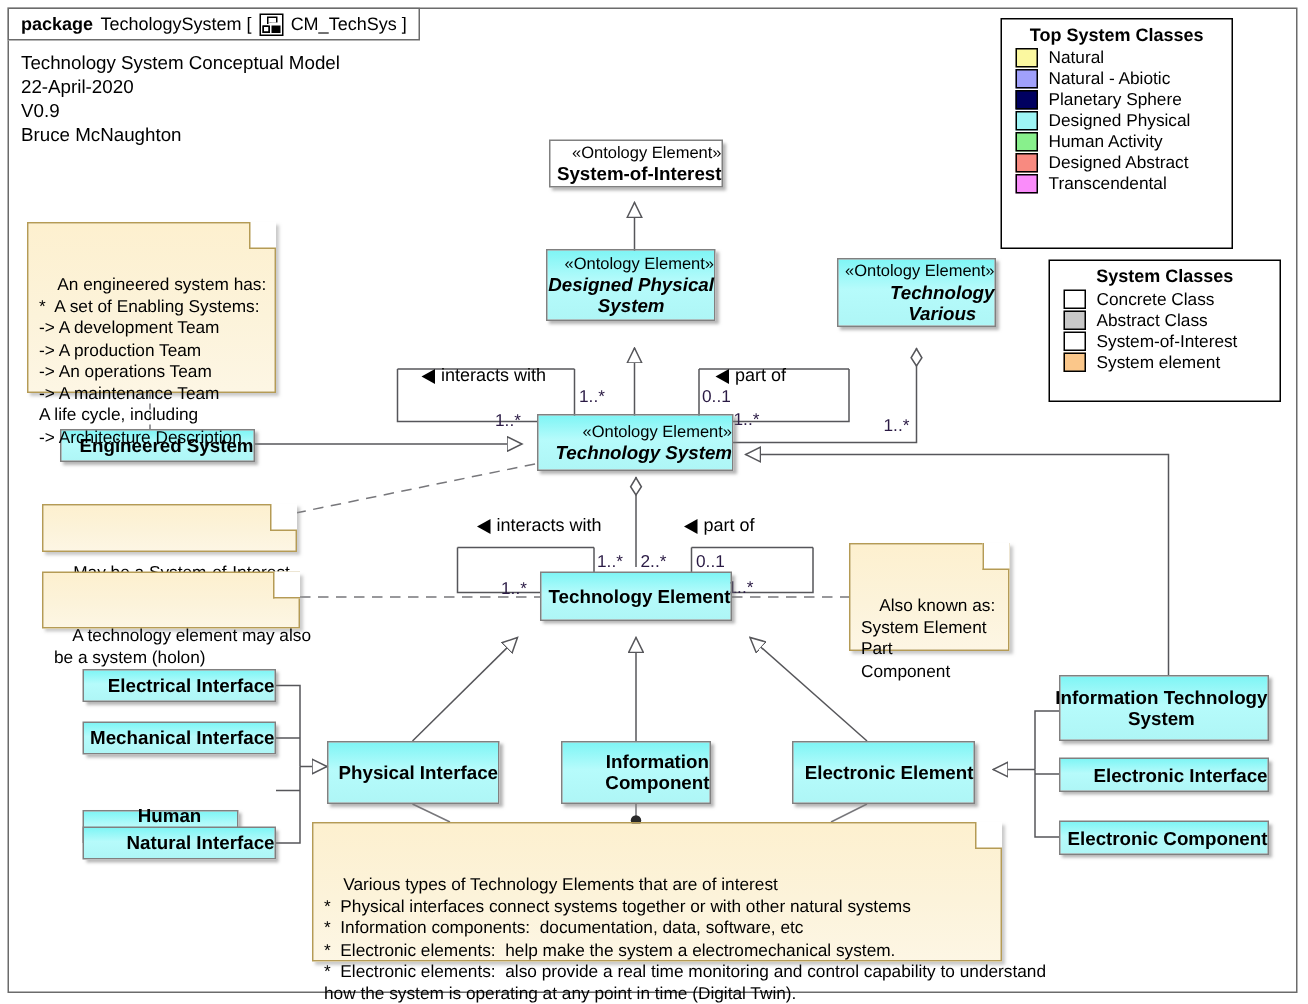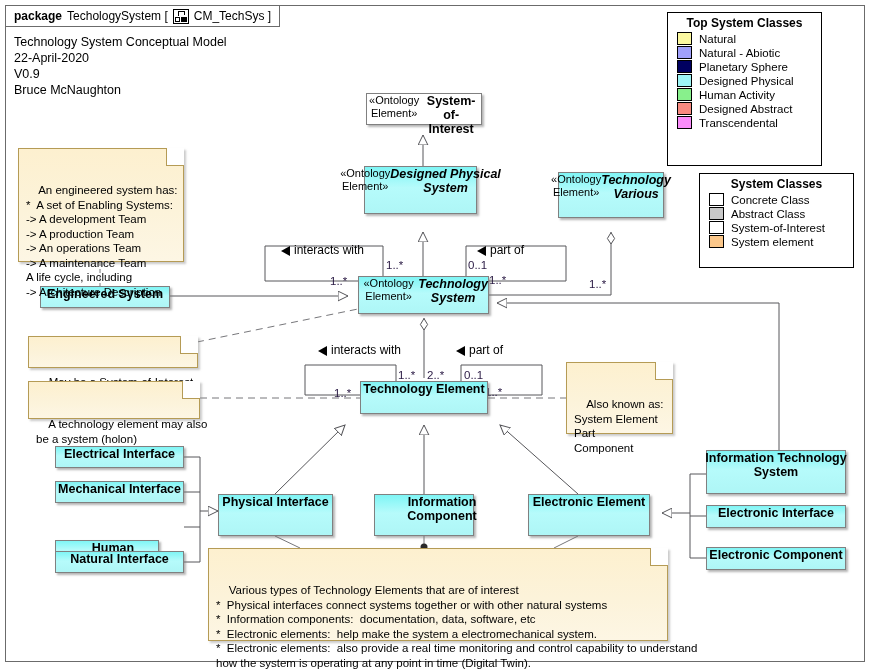--- a/index.html
+++ b/index.html
@@ -26,21 +26,21 @@
 
   
   .legend{position:absolute;border:1px solid #000;background:#fff;box-sizing:border-box;}
   .legend .lg-title{text-align:center;font-weight:bold;font-size:12px;padding:3px 0 2px;color:#000;}
   .lg-row{display:flex;align-items:center;gap:7px;padding:0 0 1px 9px;font-size:11.5px;color:#000;}
   .lg-swatch{width:15px;height:13px;border:1px solid #000;box-sizing:border-box;flex:0 0 auto;}
 
   
   .cls{position:absolute;box-sizing:border-box;border:1px solid #808080;
        box-shadow:2px 2px 2px rgba(120,120,120,.55);
-       display:flex;flex-direction:row;align-items:flex-start;justify-content:center;
+       display:flex;flex-direction:column;align-items:flex-end;justify-content:center;
        text-align:center;color:#000;}
   .cls.cyan{background:linear-gradient(to bottom,#7ff5f5 0%,#b6fbfb 45%,#aef6f6 100%);}
   .cls.white{background:#ffffff;border-color:#808080;}
   .stereo{font-size:11px;line-height:13px;font-style:normal;}
   .cname{font-size:12.5px;font-weight:bold;line-height:14px;}
   .cname.ital{font-style:italic;}
 
   
   .note{position:absolute;box-sizing:border-box;border:1px solid #b59b55;
         background:linear-gradient(to bottom,#fdf0cf 0%,#fcf3da 55%,#fdf6e4 100%);

